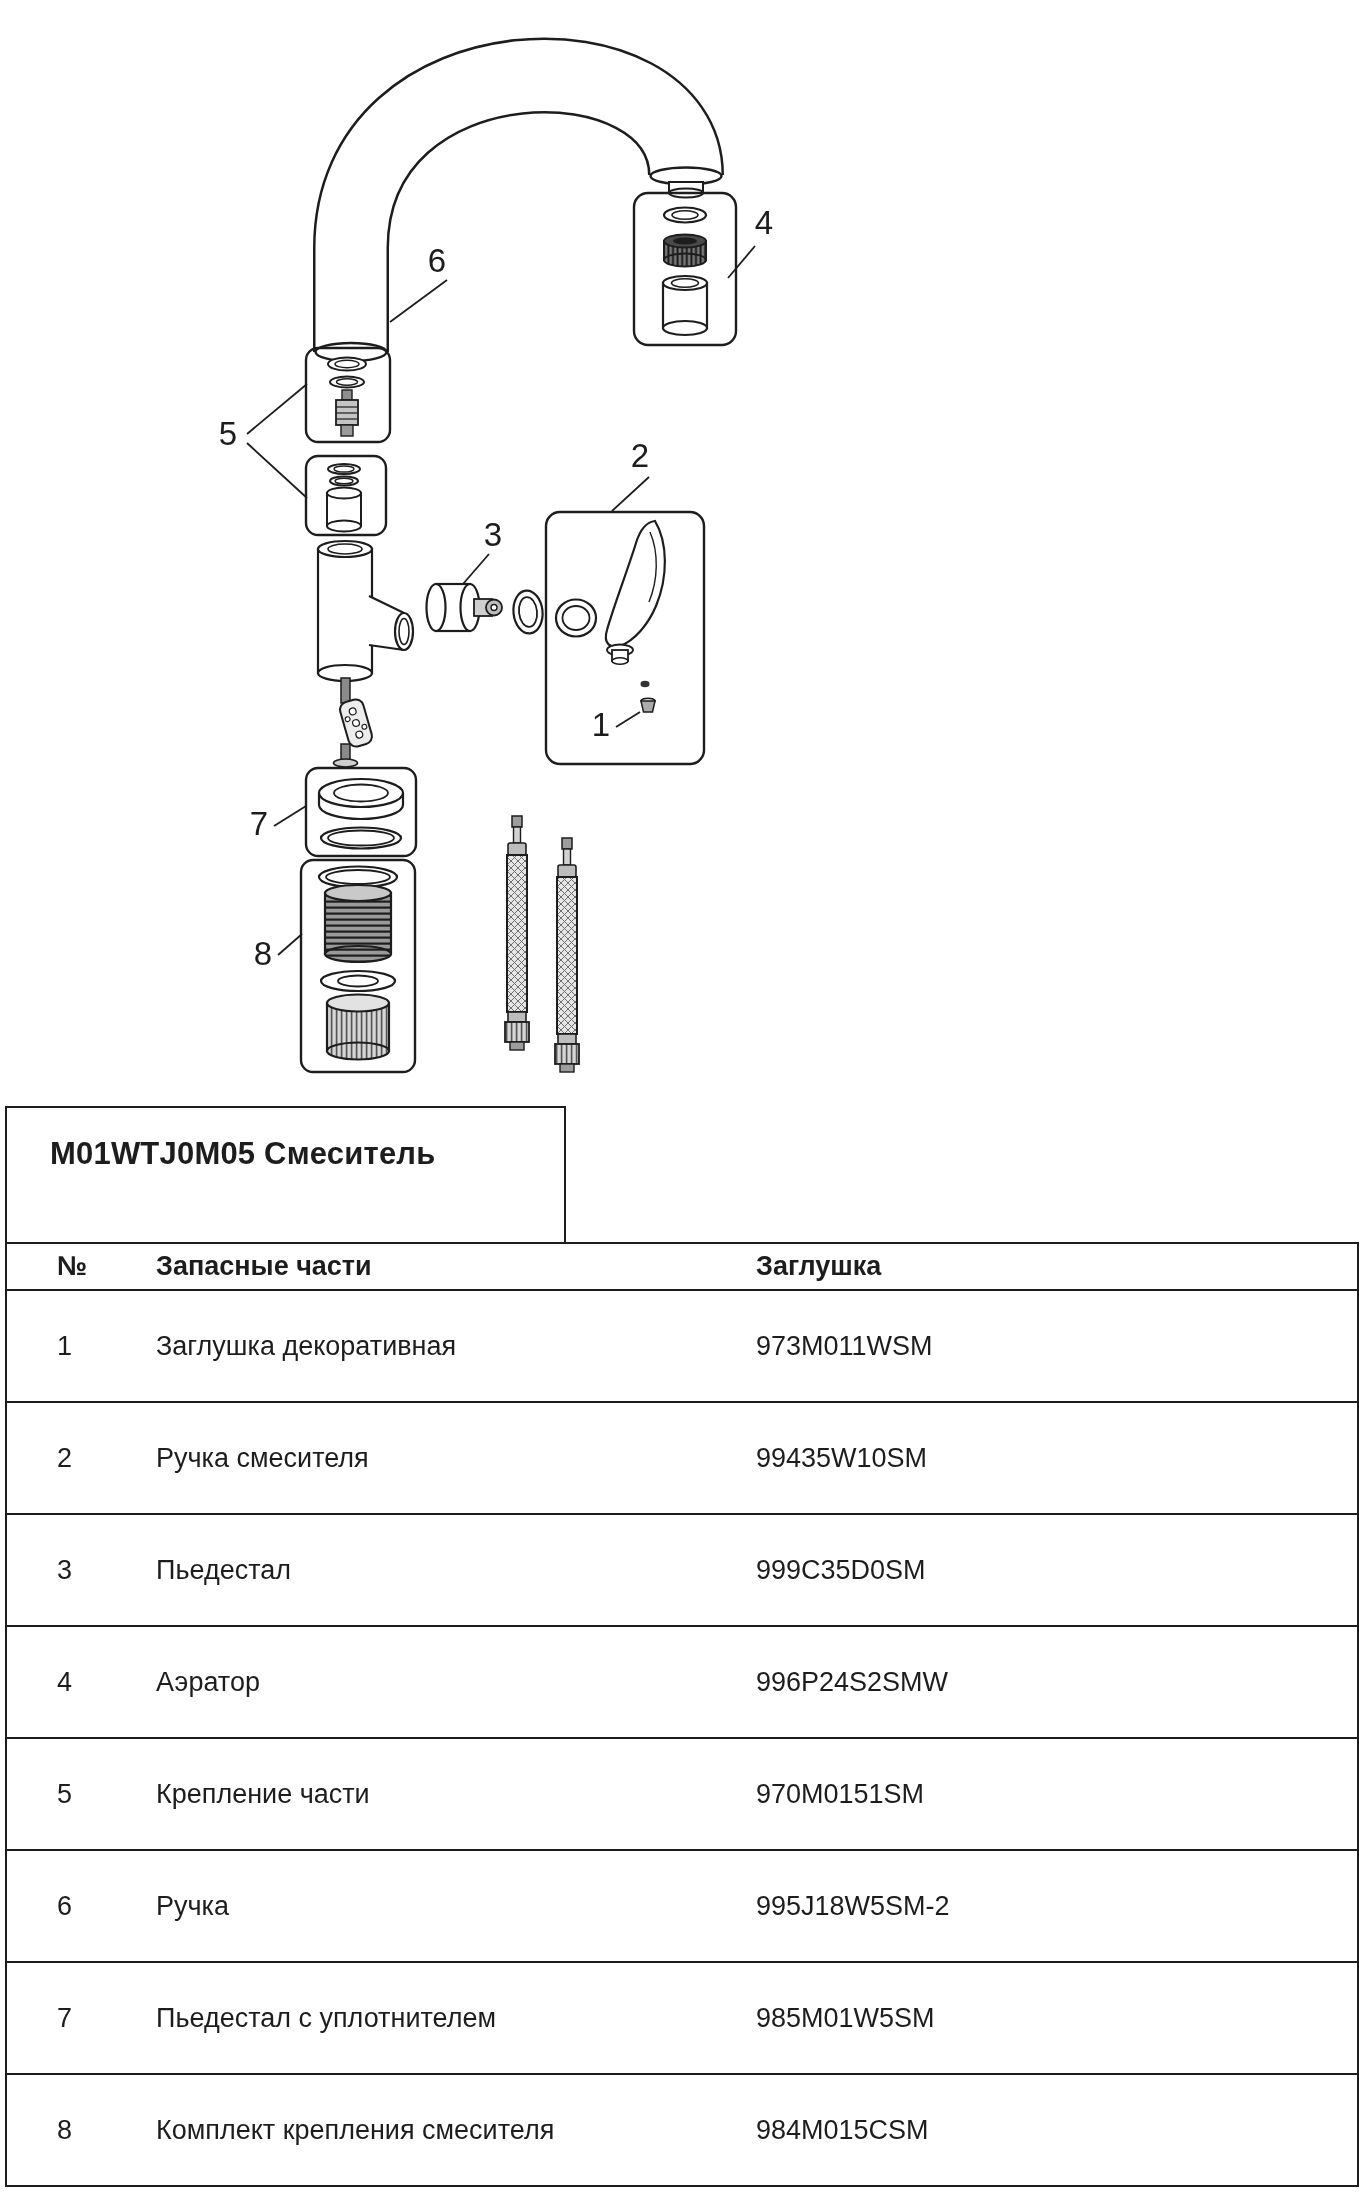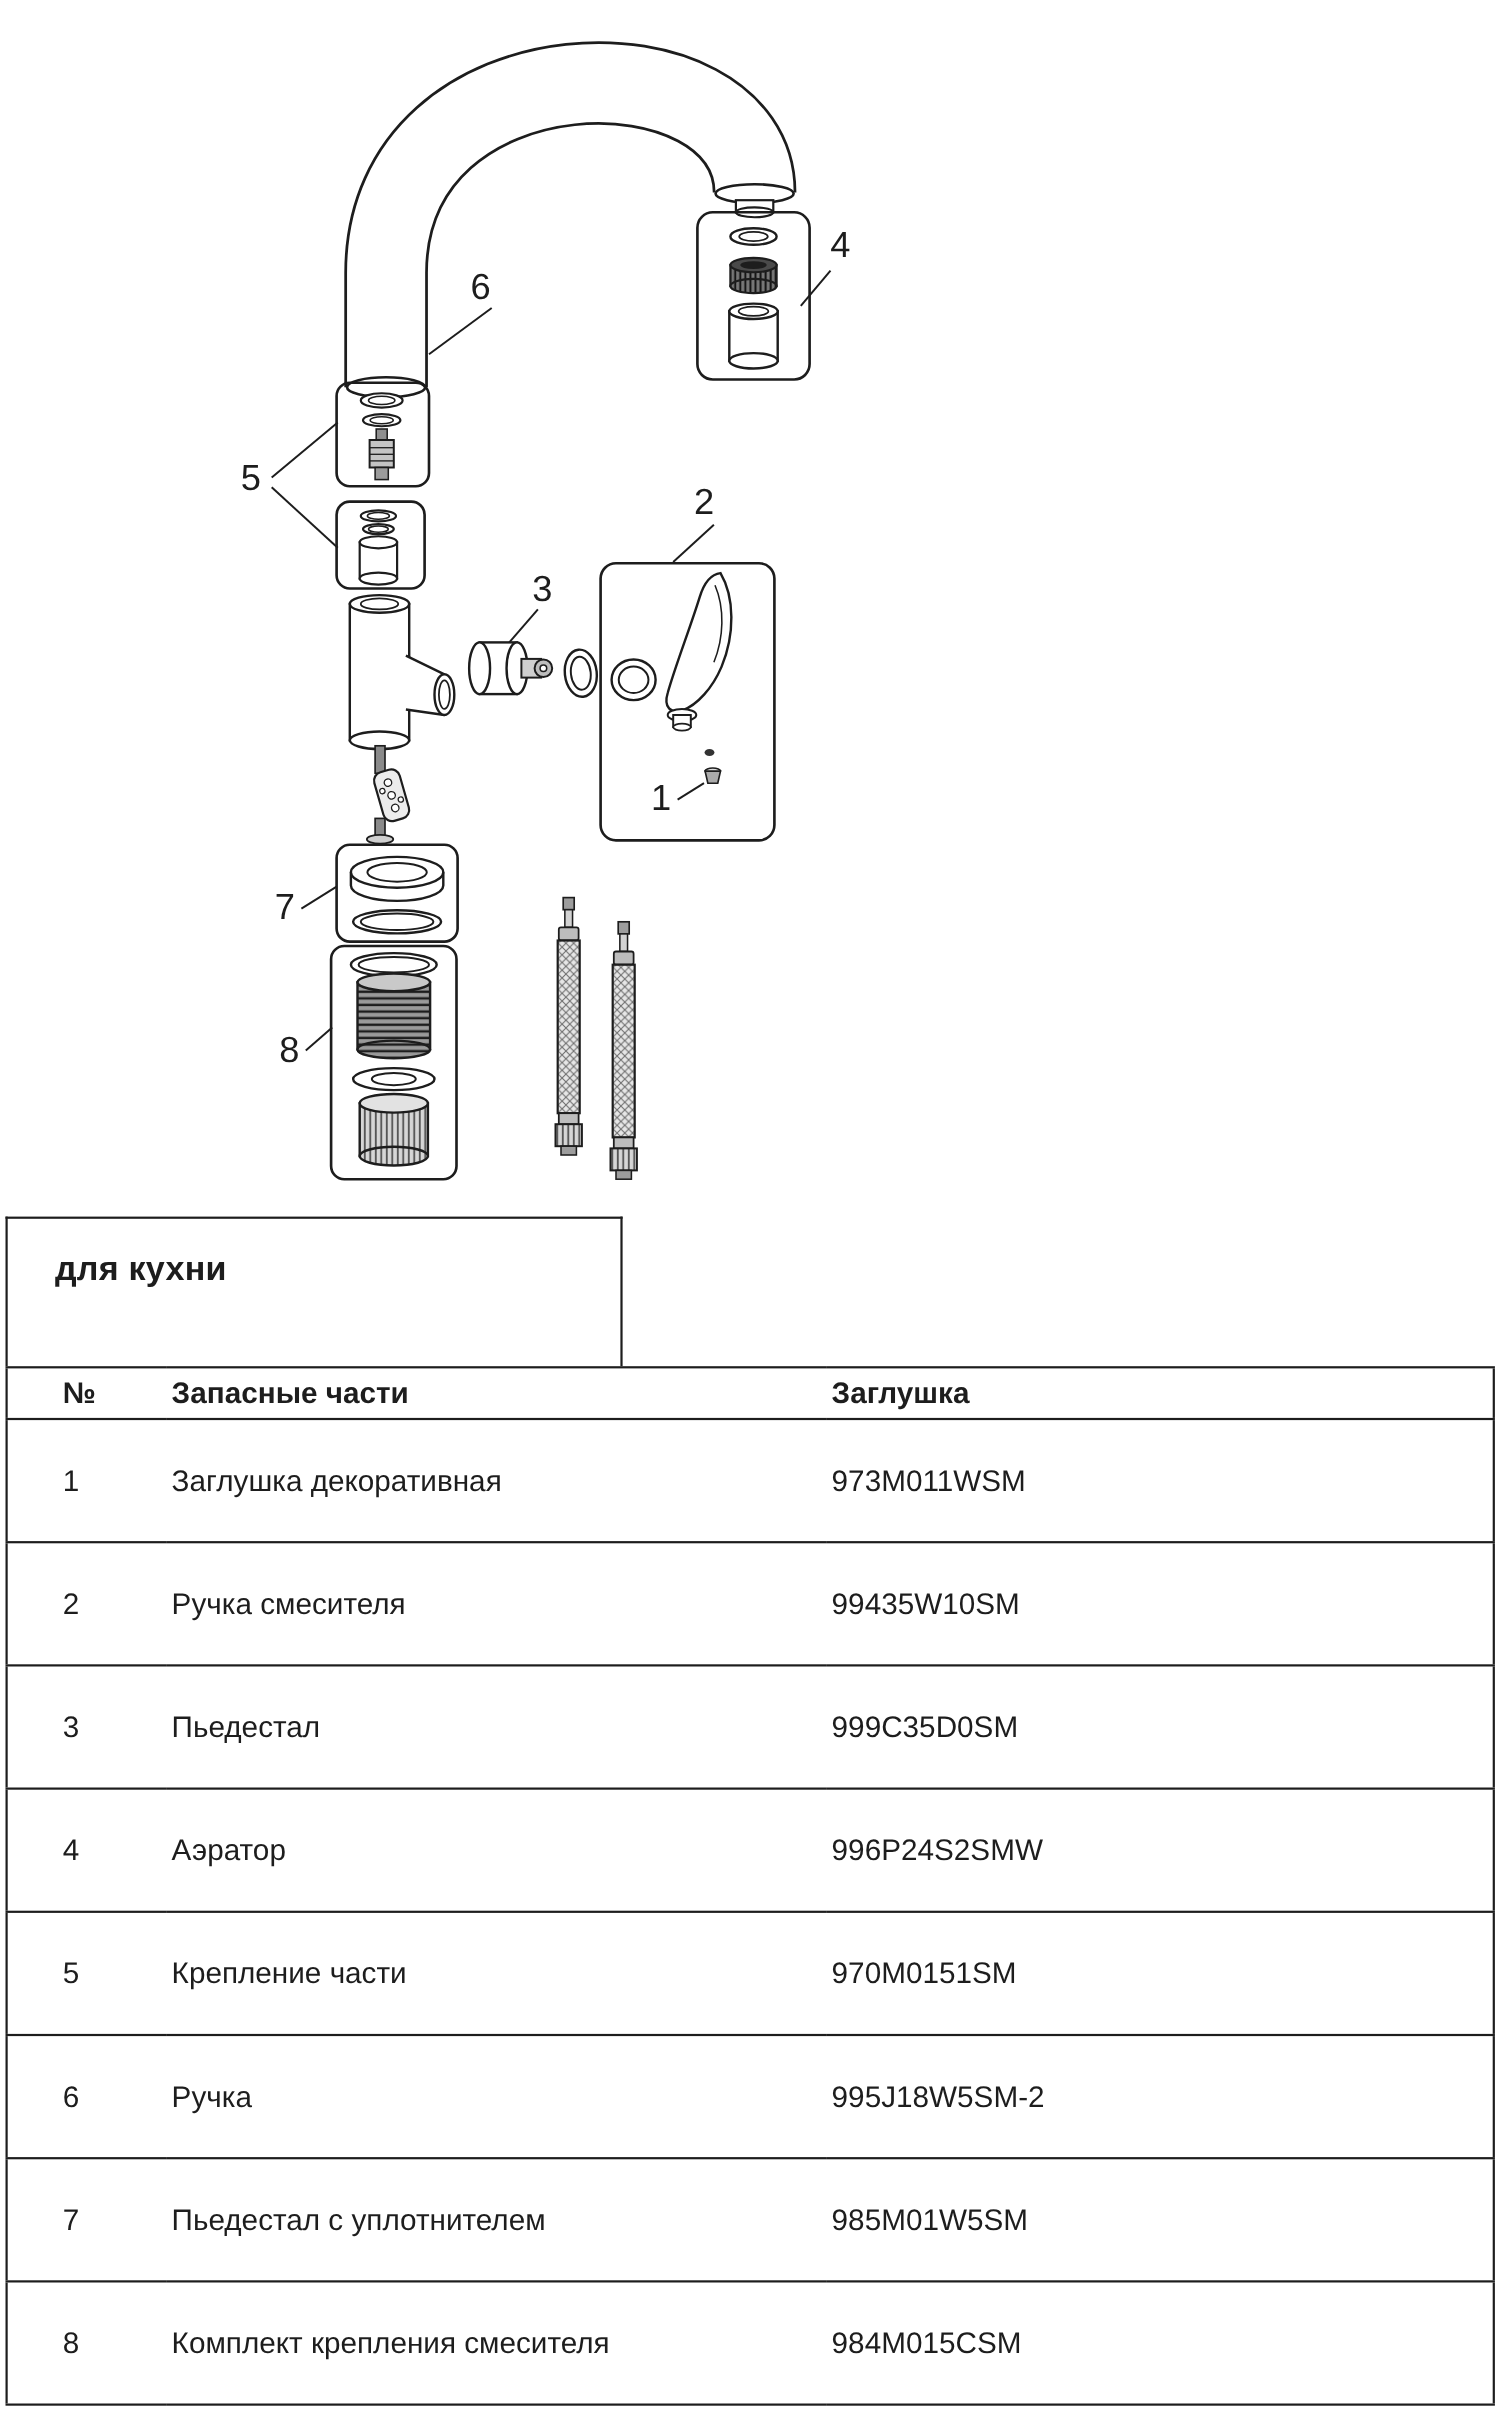--- a/index.html
+++ b/index.html
@@ -217,21 +217,21 @@
     <text class="callout" x="493" y="546" text-anchor="middle">3</text>
     <text class="callout" x="640" y="467" text-anchor="middle">2</text>
     <text class="callout" x="601" y="736" text-anchor="middle">1</text>
     <text class="callout" x="259" y="835" text-anchor="middle">7</text>
     <text class="callout" x="263" y="965" text-anchor="middle">8</text>
   </g>
 </svg>
 
 <div class="sheet">
   <div class="title-box">
-    <div class="title-line">для кухни</div>
+    <div class="title-line">M01WTJ0M05 Смеситель</div>
   </div>
 
   <table class="parts-table">
     <colgroup>
         <col class="col-num">
         <col class="col-part">
         <col>
       </colgroup>
     <thead>
       <tr>

